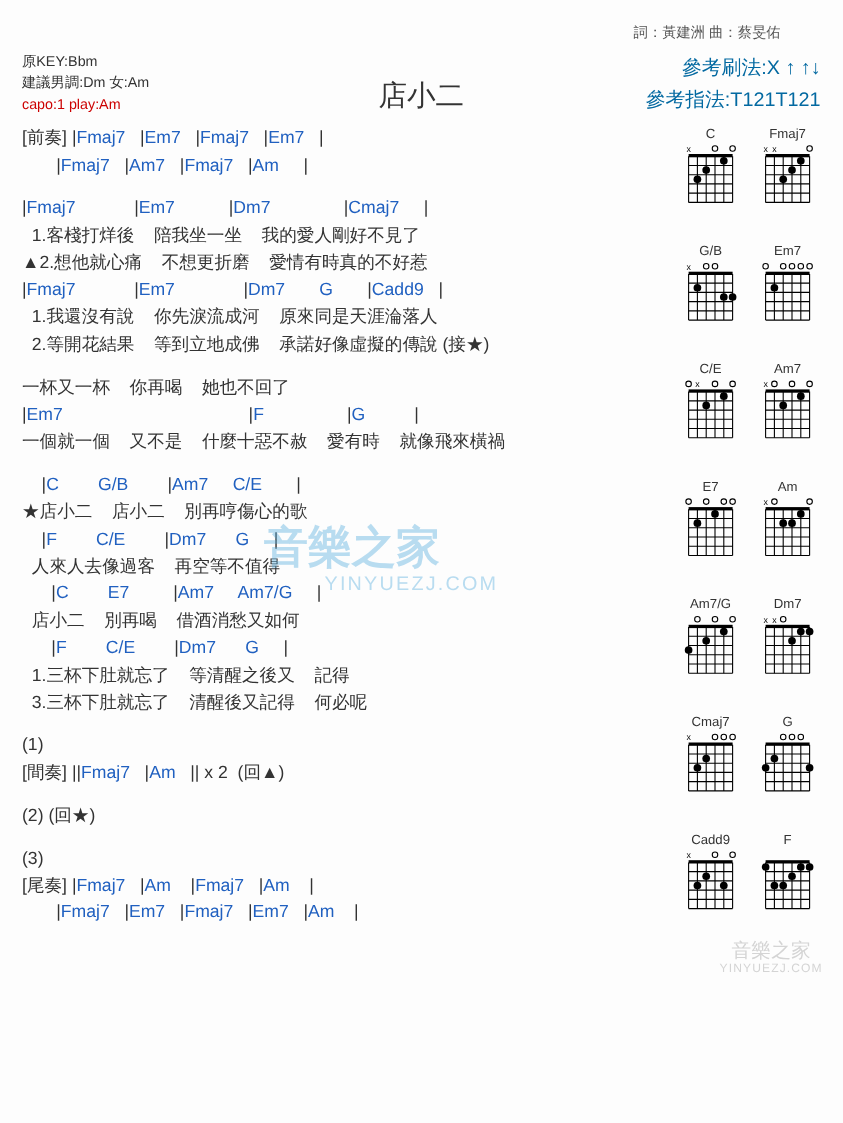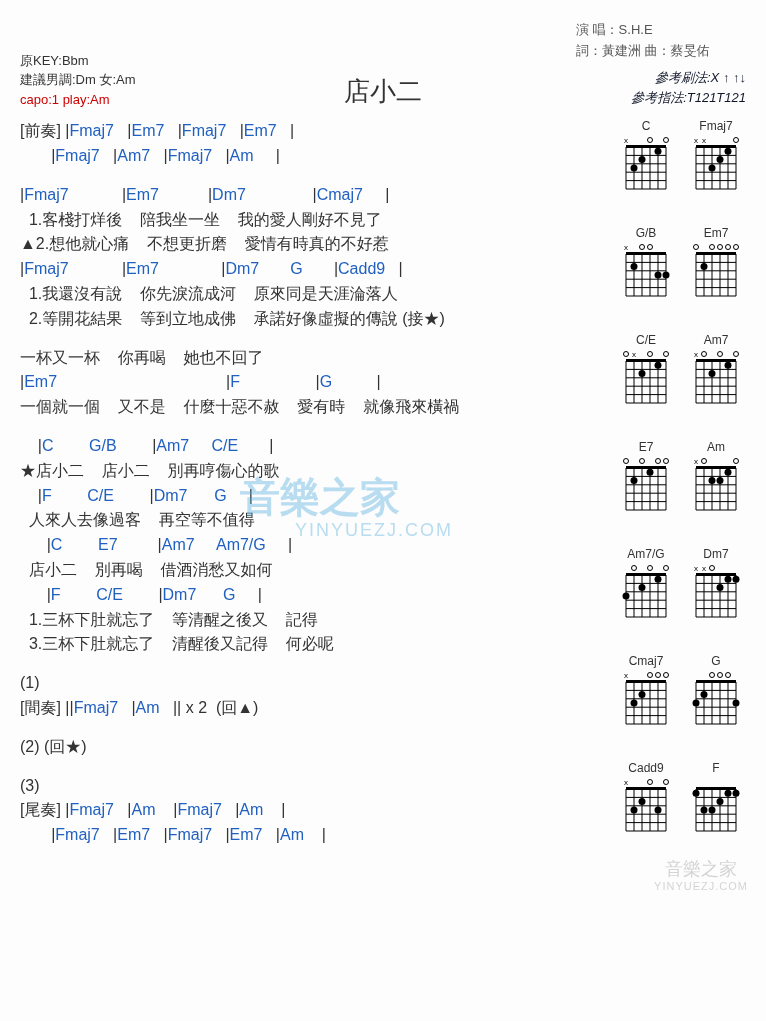--- a/index.html
+++ b/index.html
@@ -35,25 +35,24 @@
     margin-top: 0;
   }
   .meta-right {
     font-size: 13px;
     text-align: left;
     color: #555;
     line-height: 1.6;
     min-width: 170px;
   }
   .ref-right {
-    font-size: 13px;
+    font-size: 18px;
     text-align: right;
-    color: #0f172a;
+    color: #0369a1;
     margin-top: 6px;
-    font-style: italic;
   }
   .body-cols {
     display: flex;
     margin-top: 10px;
   }
   .lyrics-col {
     flex: 1;
     font-size: 16px;
     line-height: 1.55;
   }
@@ -125,21 +124,20 @@
 <div class="sheet">
 
   <div class="title-row">
     <div class="meta-left">
       <div>原KEY:Bbm</div>
       <div>建議男調:Dm 女:Am</div>
       <div class="capo">capo:1 play:Am</div>
     </div>
     <div class="title">店小二</div>
     <div class="meta-right">
-      <div>演 唱：S.H.E</div>
       <div>詞：黃建洲  曲：蔡旻佑</div>
       <div class="ref-right">
         <div>參考刷法:X ↑ ↑↓</div>
         <div>參考指法:T121T121</div>
       </div>
     </div>
   </div>
 
   <div class="wm">音樂之家</div>
   <div class="wm-sub">YINYUEZJ.COM</div>

